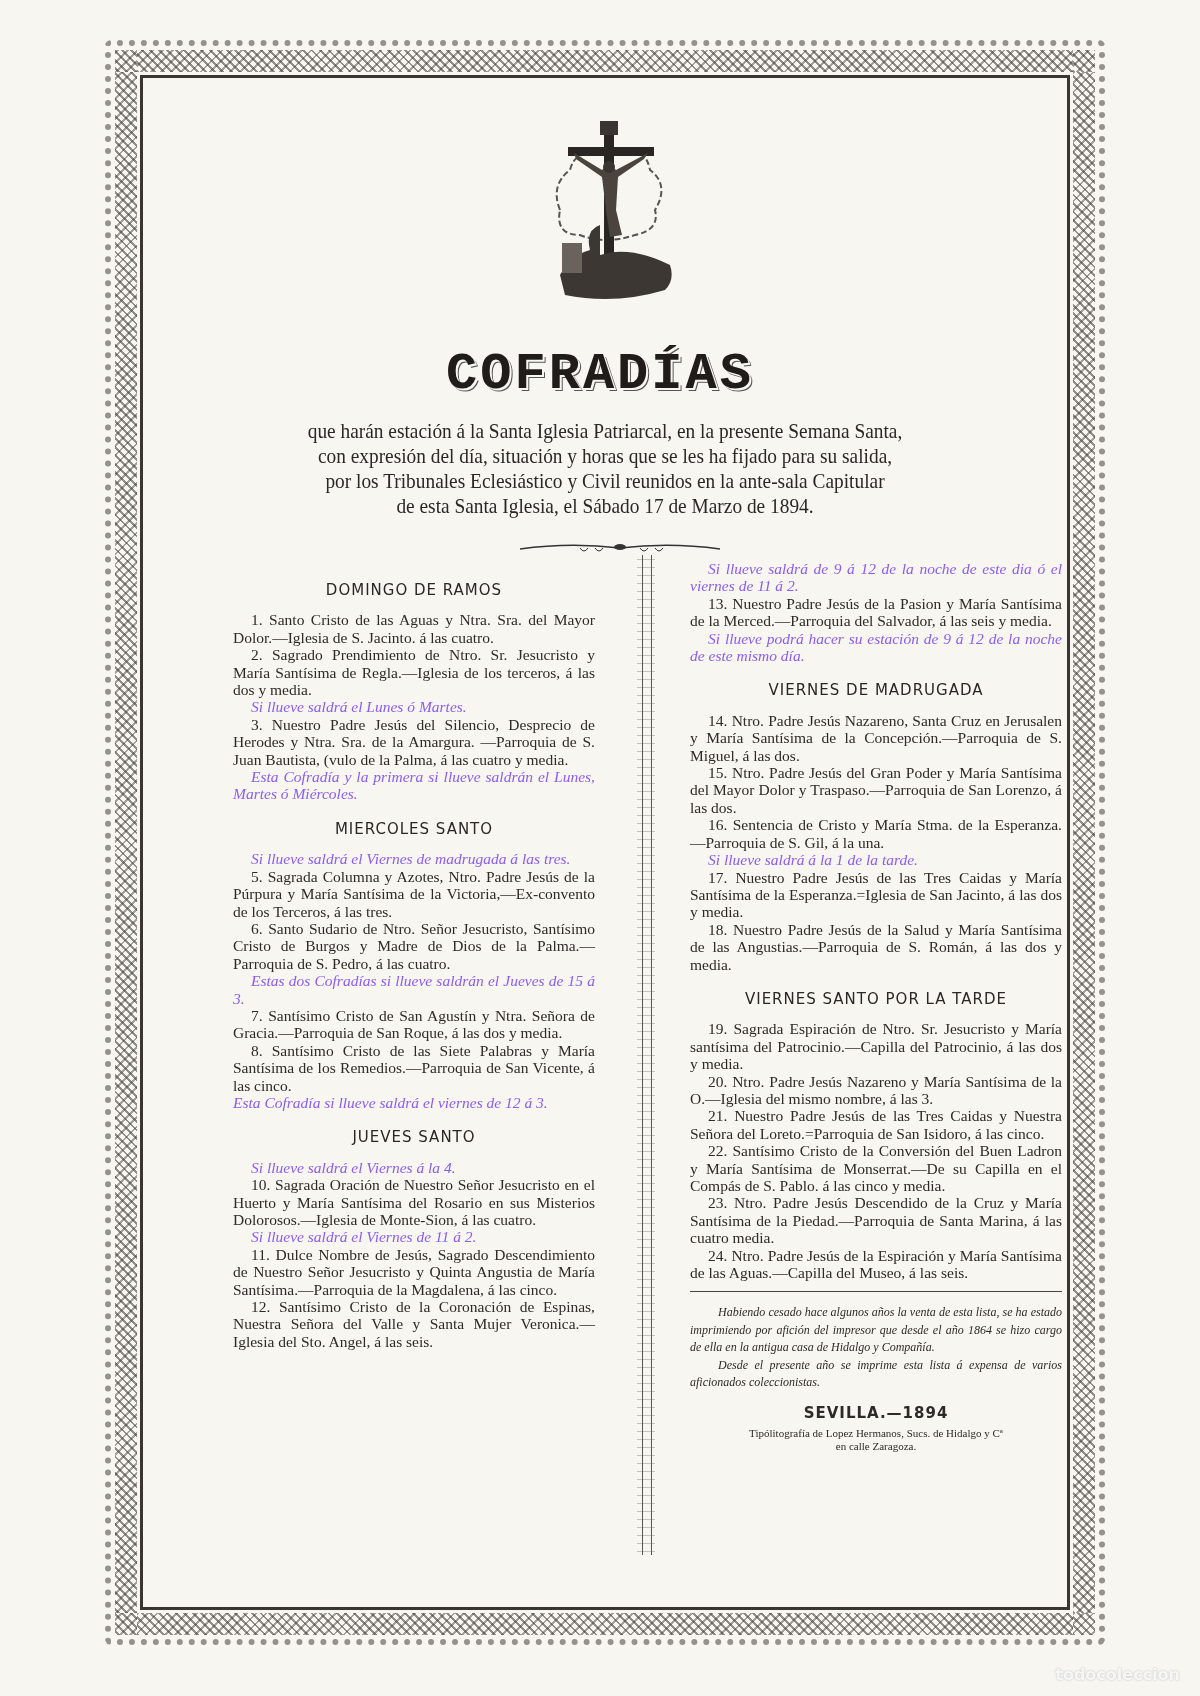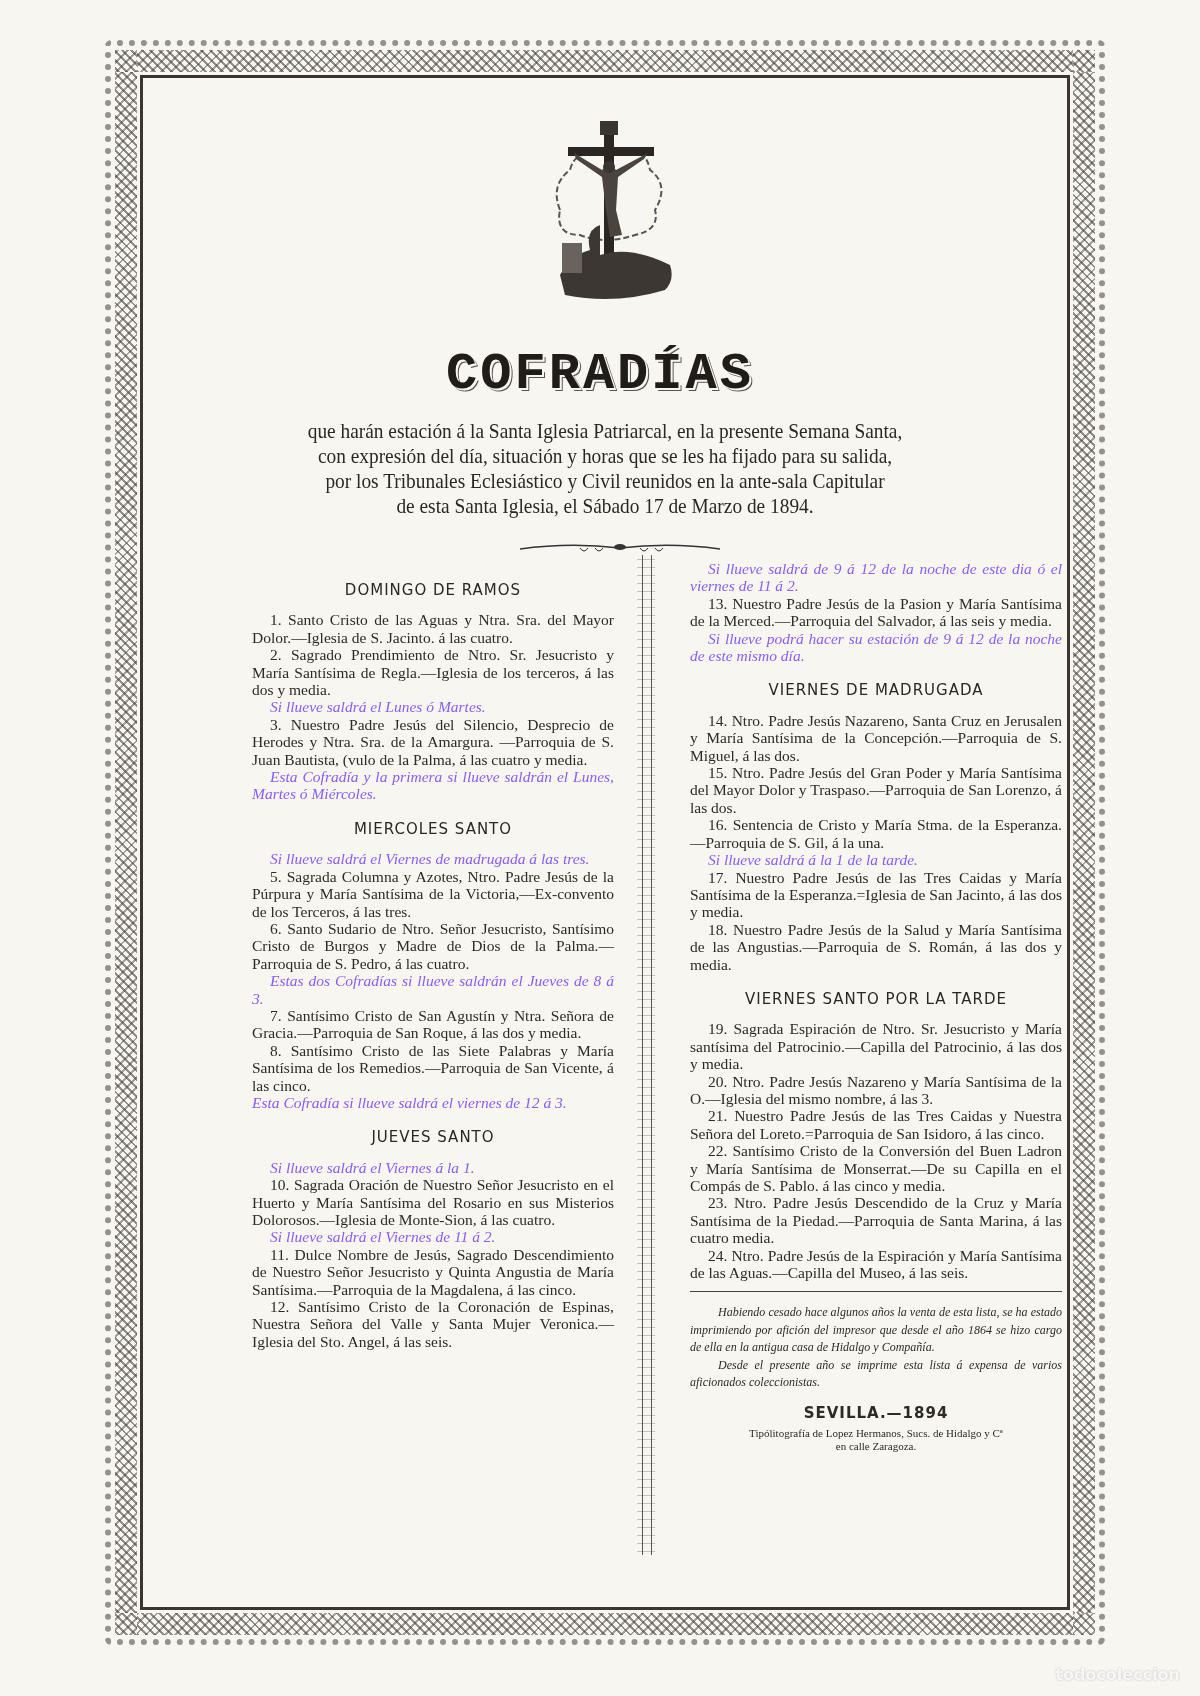--- a/index.html
+++ b/index.html
@@ -53,21 +53,21 @@
   }
   .col-rule::after {
     content:""; position:absolute; left:-6px; top:0; bottom:0; width:18px;
     background:repeating-linear-gradient(180deg, transparent 0 4px, rgba(80,75,70,.5) 4px 5px, transparent 5px 8px);
     opacity:.6;
   }
   .col {
     position:absolute; font-family:"Liberation Serif", serif; font-size:15.5px; line-height:17.4px;
     text-align:justify; color:#2e2a27;
   }
-  .col.left { left:252px; top:582px; width:362px; }
+  .col.left { left:233px; top:582px; width:362px; }
   .col.right { left:690px; top:560px; width:372px; }
   .sec-head {
     text-align:center; font-family:"DejaVu Sans", sans-serif; font-size:15px; letter-spacing:1px;
     margin:18px 0 12px 0; color:#2a2725;
   }
   .sec-head.first { margin-top:0; }
   .entry { text-indent:18px; margin:0; }
   .note { font-style:italic; text-indent:18px; margin:0; color:#8b5cf6; }
   .note.flush { text-indent:0; }
   .hr { border-top:1.5px solid #444; margin:10px 0 12px 0; }
@@ -122,27 +122,27 @@
   <p class="entry">1. Santo Cristo de las Aguas y Ntra. Sra. del Mayor Dolor.—Iglesia de S. Jacinto. á las cuatro.</p>
   <p class="entry">2. Sagrado Prendimiento de Ntro. Sr. Jesucristo y María Santísima de Regla.—Iglesia de los terceros, á las dos y media.</p>
   <p class="note">Si llueve saldrá el Lunes ó Martes.</p>
   <p class="entry">3. Nuestro Padre Jesús del Silencio, Desprecio de Herodes y Ntra. Sra. de la Amargura. —Parroquia de S. Juan Bautista, (vulo de la Palma, á las cuatro y media.</p>
   <p class="note">Esta Cofradía y la primera si llueve saldrán el Lunes, Martes ó Miércoles.</p>
 
   <div class="sec-head">MIERCOLES SANTO</div>
   <p class="note">Si llueve saldrá el Viernes de madrugada á las tres.</p>
   <p class="entry">5. Sagrada Columna y Azotes, Ntro. Padre Jesús de la Púrpura y María Santísima de la Victoria,—Ex-convento de los Terceros, á las tres.</p>
   <p class="entry">6. Santo Sudario de Ntro. Señor Jesucristo, Santísimo Cristo de Burgos y Madre de Dios de la Palma.—Parroquia de S. Pedro, á las cuatro.</p>
-  <p class="note">Estas dos Cofradías si llueve saldrán el Jueves de 8 á 3.</p>
+  <p class="note">Estas dos Cofradías si llueve saldrán el Jueves de 15 á 3.</p>
   <p class="entry">7. Santísimo Cristo de San Agustín y Ntra. Señora de Gracia.—Parroquia de San Roque, á las dos y media.</p>
   <p class="entry">8. Santísimo Cristo de las Siete Palabras y María Santísima de los Remedios.—Parroquia de San Vicente, á las cinco.</p>
   <p class="note flush">Esta Cofradía si llueve saldrá el viernes de 12 á 3.</p>
 
   <div class="sec-head">JUEVES SANTO</div>
-  <p class="note">Si llueve saldrá el Viernes á la 1.</p>
+  <p class="note">Si llueve saldrá el Viernes á la 4.</p>
   <p class="entry">10. Sagrada Oración de Nuestro Señor Jesucristo en el Huerto y María Santísima del Rosario en sus Misterios Dolorosos.—Iglesia de Monte-Sion, á las cuatro.</p>
   <p class="note">Si llueve saldrá el Viernes de 11 á 2.</p>
   <p class="entry">11. Dulce Nombre de Jesús, Sagrado Descendimiento de Nuestro Señor Jesucristo y Quinta Angustia de María Santísima.—Parroquia de la Magdalena, á las cinco.</p>
   <p class="entry">12. Santísimo Cristo de la Coronación de Espinas, Nuestra Señora del Valle y Santa Mujer Veronica.—Iglesia del Sto. Angel, á las seis.</p>
 </div>
 
 <div class="col right">
   <p class="note">Si llueve saldrá de 9 á 12 de la noche de este dia ó el viernes de 11 á 2.</p>
   <p class="entry">13. Nuestro Padre Jesús de la Pasion y María Santísima de la Merced.—Parroquia del Salvador, á las seis y media.</p>
   <p class="note">Si llueve podrá hacer su estación de 9 á 12 de la noche de este mismo día.</p>

